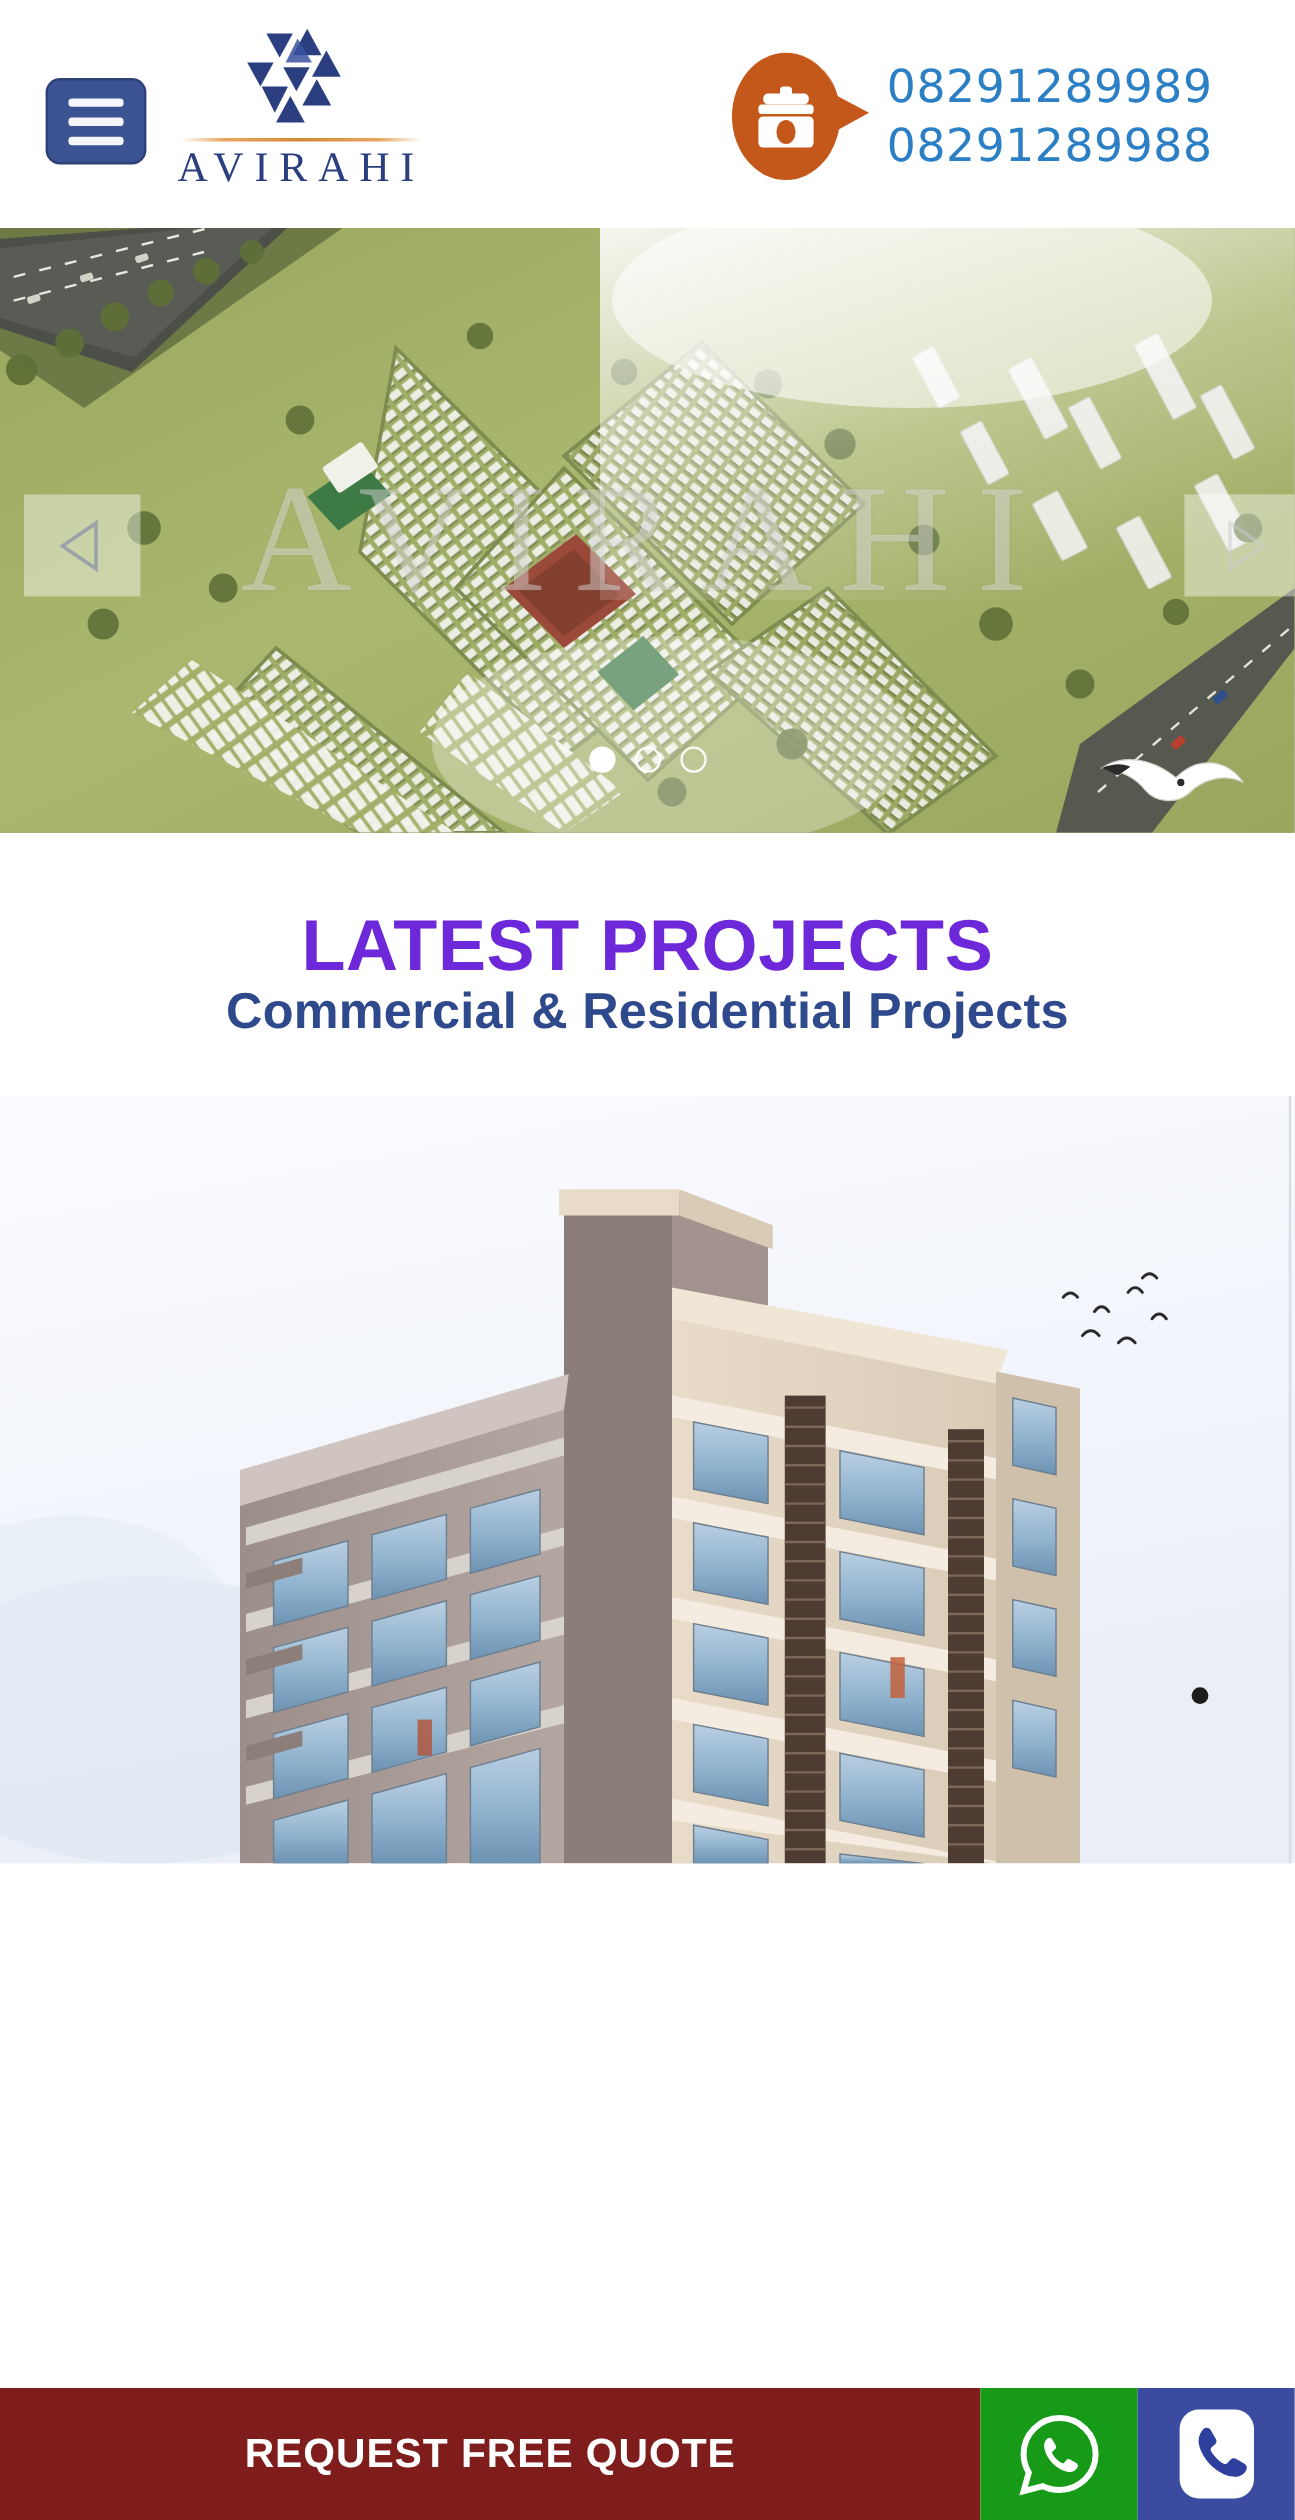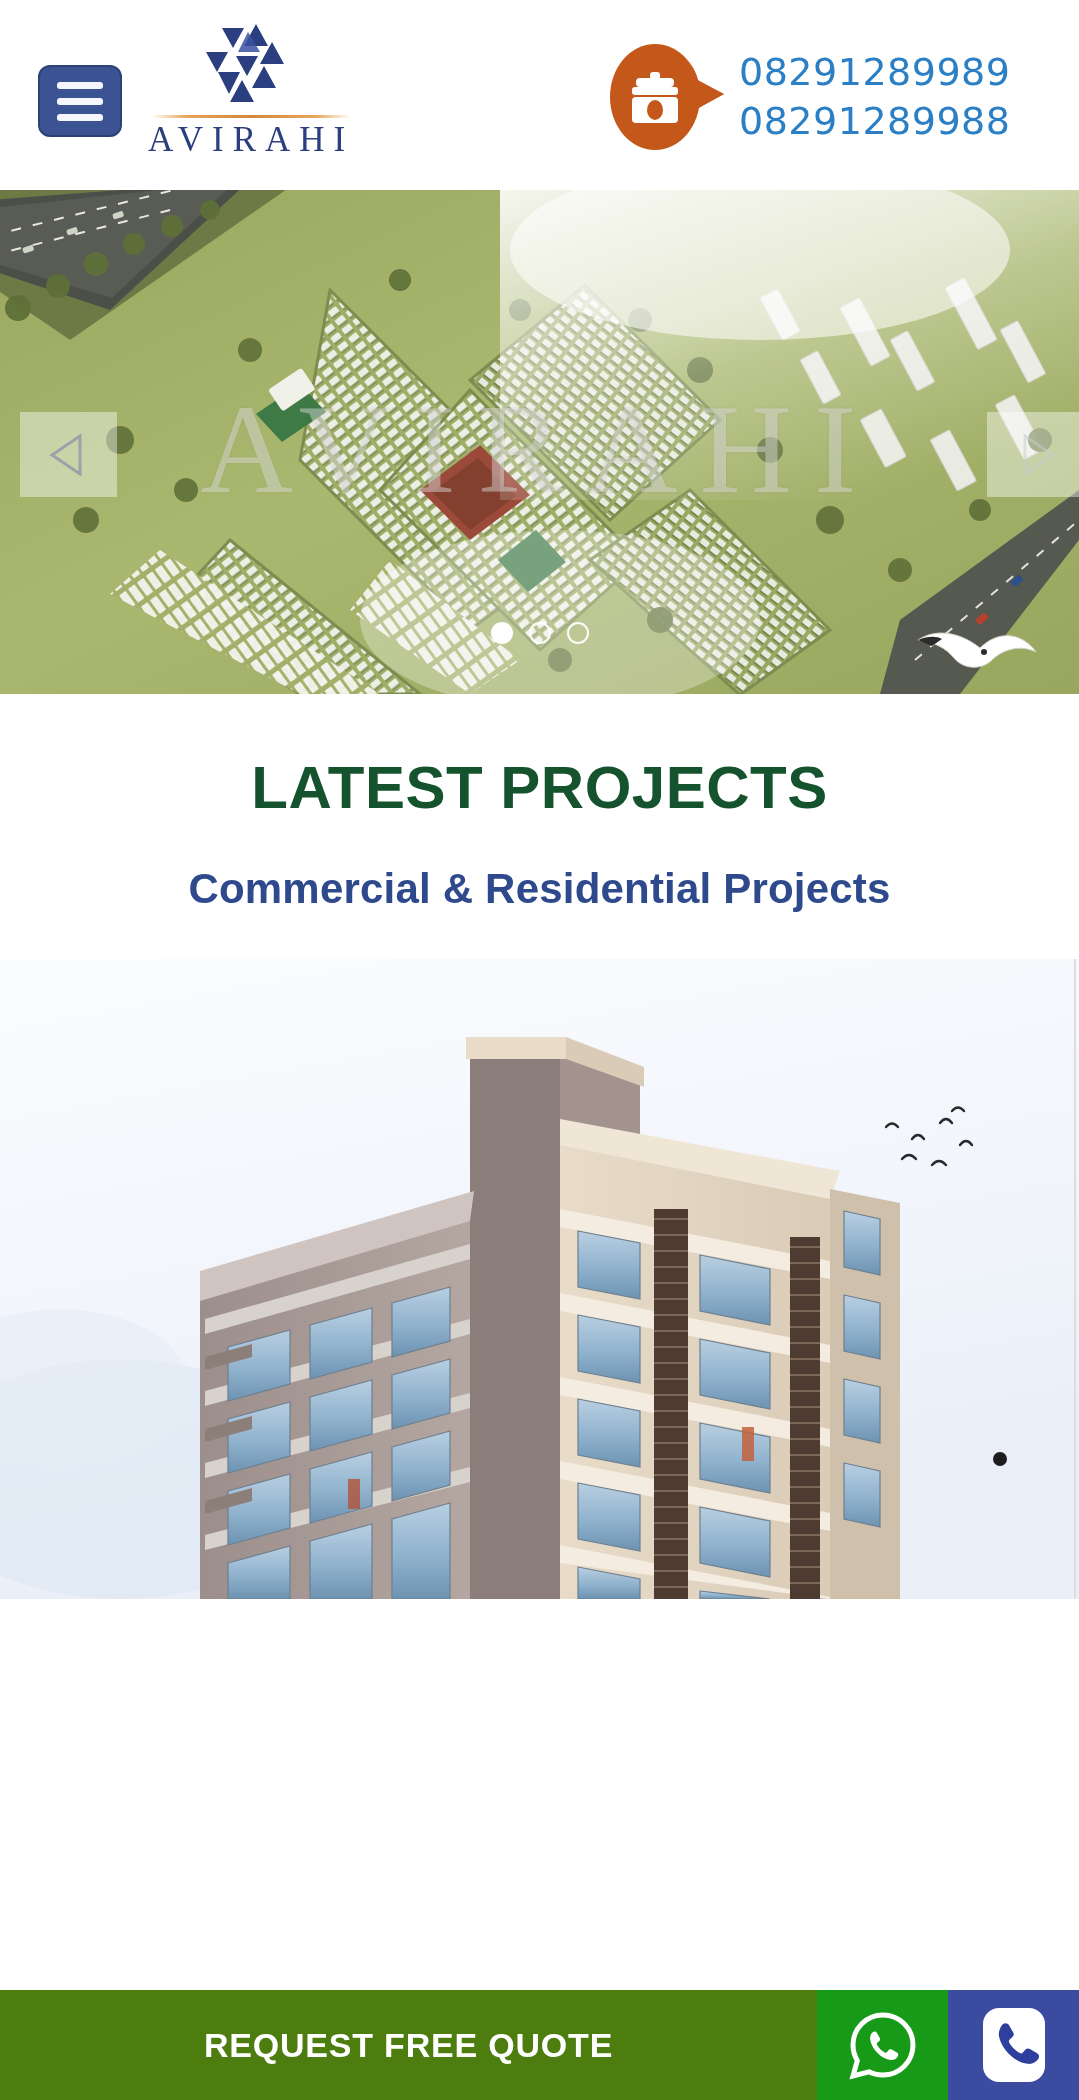--- a/index.html
+++ b/index.html
@@ -102,26 +102,26 @@
   .dot {
     width: 22px; height: 22px; border-radius: 50%;
     border: 2px solid rgba(255,255,255,0.95);
     background: transparent; cursor: pointer;
   }
   .dot.active { background: #ffffff; border-color:#ffffff; }
 
   
   .section-head { text-align: center; background:#fff; padding-top: 62px; }
   .section-title {
-    font-size: 60px; font-weight: bold; color: #14532d;
+    font-size: 60px; font-weight: bold; color: #6d28d9;
     letter-spacing: 0.5px; line-height: 1.05;
   }
   .section-sub {
     font-size: 42px; color: #2f4a8c; font-weight: bold;
-    margin-top: 46px; letter-spacing: .2px;
+    letter-spacing: .2px;
   }
 
   
   .projects {
     position: relative; margin-top: 46px;
     width: 1079px; height: 640px; overflow: hidden;
     background: #f7f9fd;
   }
   .project-slide { position:absolute; inset:0; }
   .project-img { width: 100%; height: 100%; display:block; }
@@ -130,21 +130,21 @@
     width: 2px; background: #d9dde4;
   }
 
   
   .bottom-bar {
     position: absolute; left: 0; bottom: 0;
     width: 1079px; height: 110px;
     display: flex; align-items: stretch;
   }
   .quote-btn {
-    flex: 1 1 auto; background: #4d7c0f;
+    flex: 1 1 auto; background: #7f1d1d;
     display:flex; align-items:center; justify-content:center;
     color:#fff; font-size: 34px; font-weight: bold;
     letter-spacing: .8px; cursor: pointer;
   }
   .wa-btn {
     width: 131px; background: #169a17;
     display:flex; align-items:center; justify-content:center; cursor:pointer;
   }
   .call-btn {
     width: 131px; background: #3b4ba0;

